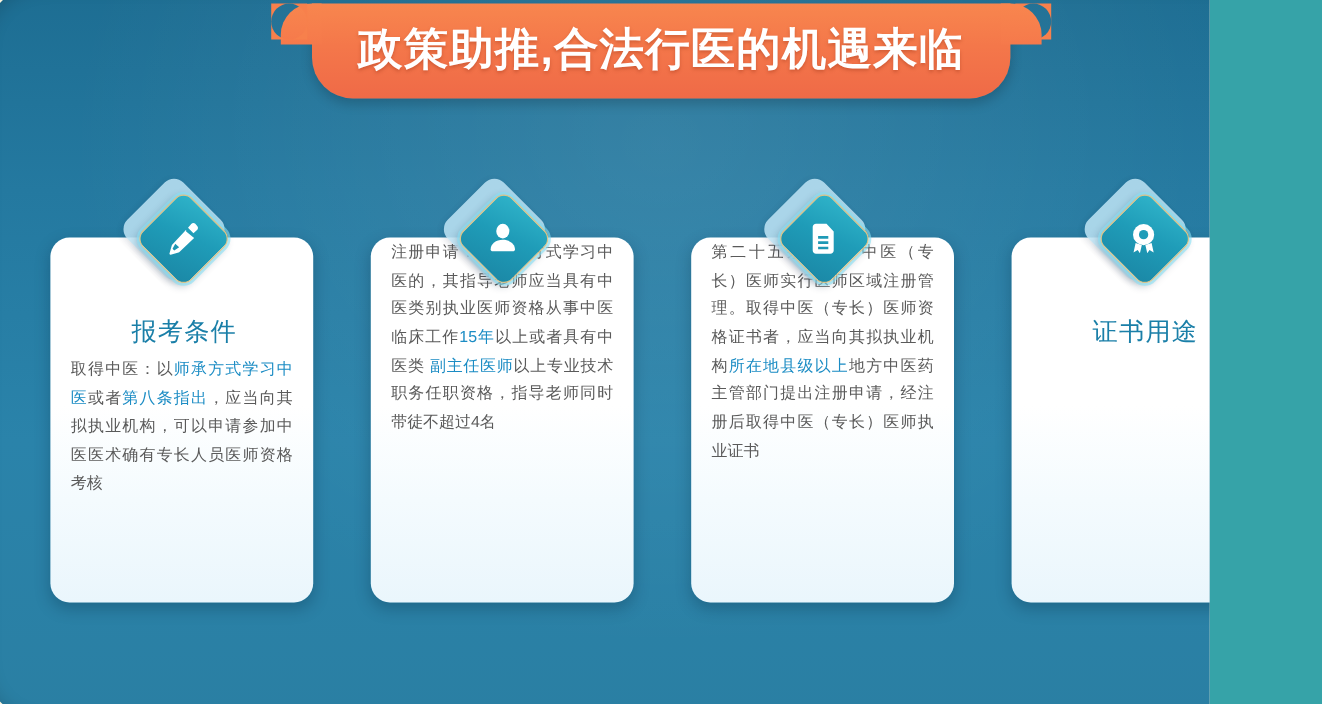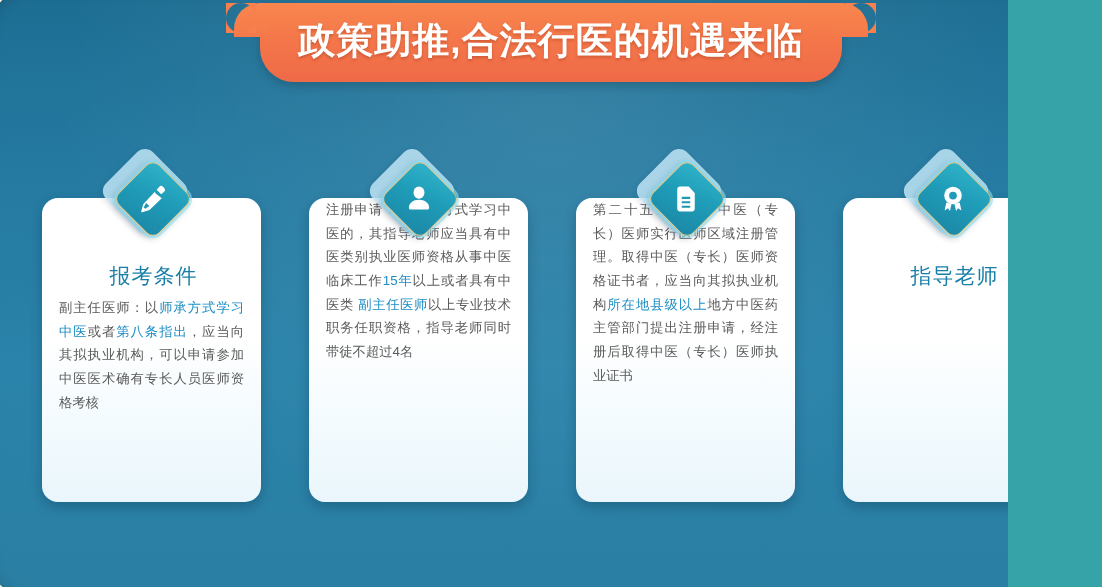--- a/index.html
+++ b/index.html
@@ -227,21 +227,21 @@
         <div class="outer"></div>
         <div class="inner"></div>
         <div class="glyph">
           <svg width="34" height="34" viewBox="0 0 24 24" fill="#ffffff">
             <path d="M19.6 3.2c-.7-.7-1.8-.6-2.4.1l-1.9 2.2 3.2 3.2 2.1-1.9c.7-.6.8-1.7.1-2.4l-1.1-1.2z"></path>
             <path d="M14.2 6.7L6.1 15.4c-.2.2-.3.4-.4.7l-1.3 4.6c-.1.4.3.8.7.7l4.6-1.4c.3-.1.5-.2.7-.4l8.5-8.1-4.7-3.8zM7.2 18.9l-1-1 1.6-3 2.3 2.1-2.9 1.9z"></path>
           </svg>
         </div>
       </div>
       <div class="card-title">报考条件</div>
-      <div class="card-body"><span>副主任医师：以</span><span class="hl">师承方式学习中医</span><span>或者</span><span class="hl">第八条指出</span><span>，应当向其拟执业机构，可以申请参加中医医术确有专长人员医师资格考核</span></div>
+      <div class="card-body"><span>取得中医：以</span><span class="hl">师承方式学习中医</span><span>或者</span><span class="hl">第八条指出</span><span>，应当向其拟执业机构，可以申请参加中医医术确有专长人员医师资格考核</span></div>
     </div>
 
     <div class="card">
       <div class="diamond">
         <div class="outer"></div>
         <div class="inner"></div>
         <div class="glyph">
           <svg width="32" height="32" viewBox="0 0 24 24" fill="#ffffff">
             <ellipse cx="12" cy="7.2" rx="4.1" ry="4.6"></ellipse>
             <path d="M12 12.6c-4.3 0-7.6 2.6-7.6 5.9 0 .9.5 1.3 1.4 1.3h12.4c.9 0 1.4-.4 1.4-1.3 0-3.3-3.3-5.9-7.6-5.9z"></path>
@@ -269,18 +269,18 @@
         <div class="outer"></div>
         <div class="inner"></div>
         <div class="glyph">
           <svg width="32" height="32" viewBox="0 0 24 24" fill="#ffffff">
             <circle cx="12" cy="9.4" r="6.6"></circle>
             <circle cx="12" cy="9.4" r="2.9" fill="#1f9cb8"></circle>
             <path d="M7 14.6l-1.3 6 2.6-1.6L9.7 21l1.2-5.2zM17 14.6l1.3 6-2.6-1.6L14.3 21l-1.2-5.2z"></path>
           </svg>
         </div>
       </div>
-      <div class="card-title">指导老师</div>
+      <div class="card-title">证书用途</div>
     </div>
 
   </div>
 
 </div>
 
 </body></html>

